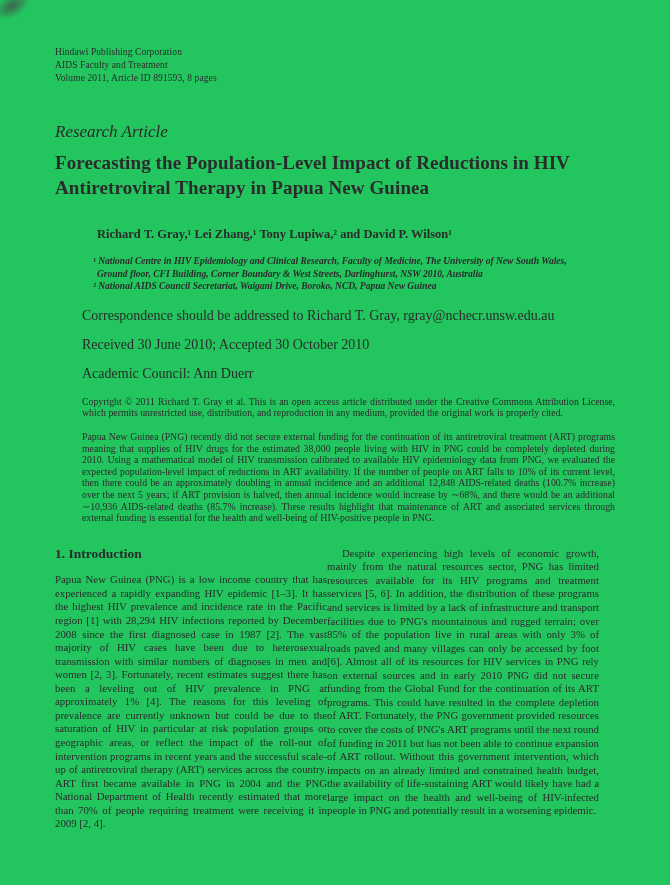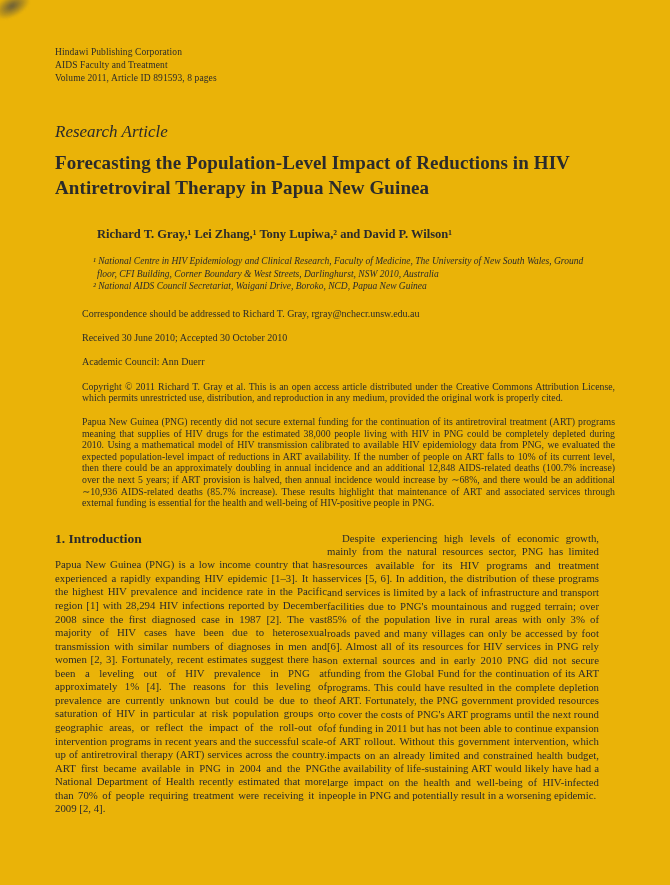--- a/index.html
+++ b/index.html
@@ -1,38 +1,38 @@
 <!DOCTYPE html>
 <html><head>
 <meta charset="utf-8">
 <style>
   html,body{margin:0;padding:0;}
   .page{
     position:relative;
     width:670px;height:885px;
-    background:#eab308;
+    background:#22c55e;
     font-family:"Liberation Serif", serif;
     color:#2b2b2b;
     overflow:hidden;
     box-sizing:border-box;
   }
   .smudge{
     position:absolute;top:-5px;left:-8px;width:40px;height:22px;
     background:radial-gradient(ellipse at center, rgba(70,70,70,0.8) 0%, rgba(70,70,70,0.35) 40%, rgba(70,70,70,0) 70%);
     transform:rotate(-28deg);
     filter:blur(1px);
   }
   .content{position:absolute;left:55px;top:46px;width:560px;}
   .publisher{font-size:9.5px;line-height:13px;letter-spacing:0.1px;}
   .article-type{font-style:italic;font-size:17px;margin-top:37px;}
   .title{font-weight:bold;font-size:19px;line-height:24.5px;margin-top:9px;width:548px;letter-spacing:0.1px;}
   .authors{font-weight:bold;font-size:12.5px;margin-top:27px;margin-left:42px;}
   .affiliations{margin-top:13px;margin-left:38px;font-style:italic;font-size:9.5px;line-height:12.5px;width:505px;}
-  .affil{padding-left:4px;text-indent:-4px;}
-  .meta{font-size:10px;margin-left:27px;width:533px;}
+  .affil{padding-left:4px;text-indent:-4px;font-weight:bold;}
+  .meta{font-size:14px;margin-left:27px;width:533px;}
   .correspondence{margin-top:15px;}
   .history{margin-top:13px;}
   .editor{margin-top:13px;}
   .copyright{margin-top:14px;font-size:9.8px;line-height:11.8px;text-align:justify;}
   .abstract{margin-top:12px;font-size:9.8px;line-height:11.6px;text-align:justify;}
   .columns{display:flex;margin-top:23px;}
   .col{width:272px;font-size:10.8px;line-height:13.55px;text-align:justify;}
   .section-heading{font-weight:bold;font-size:13.5px;text-align:left;}
   .col-left p{margin:13px 0 0 0;}
   .col-right p{margin:0;text-indent:15px;}

